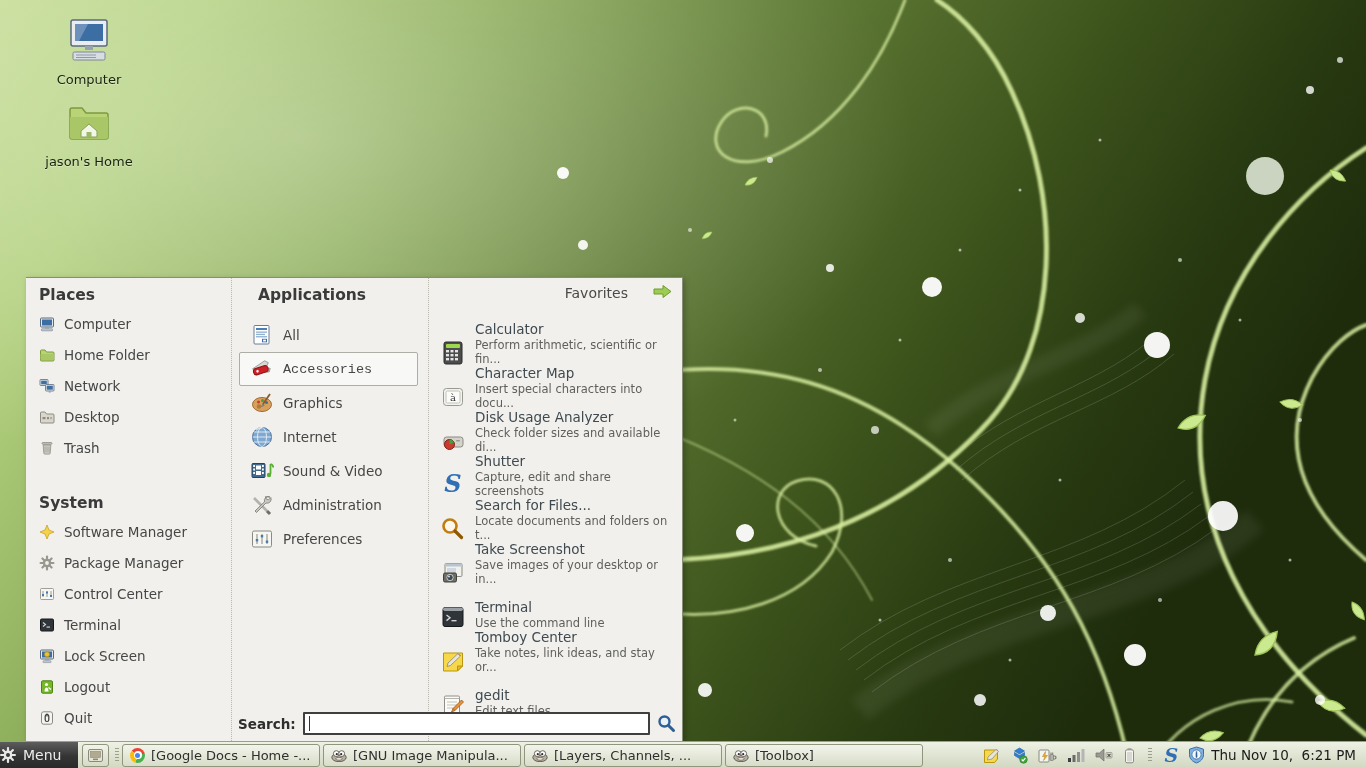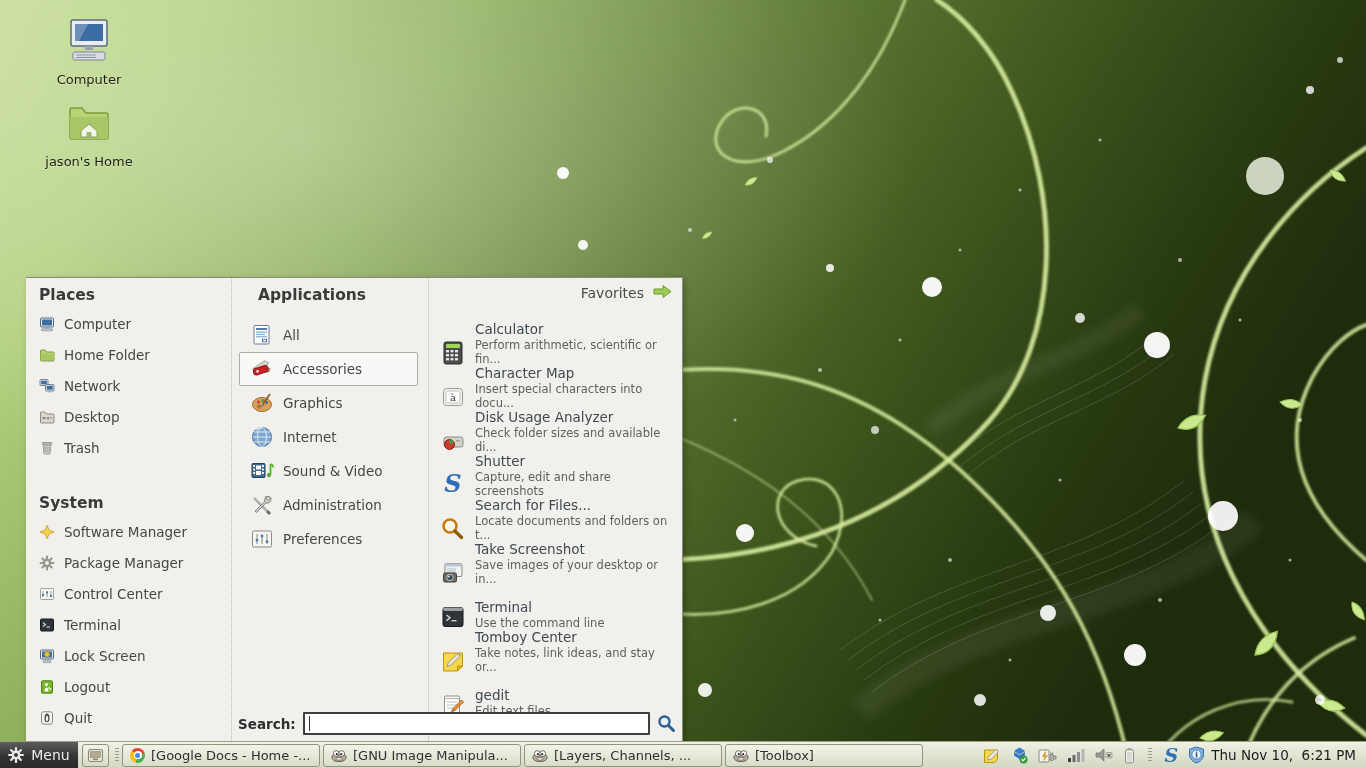--- a/index.html
+++ b/index.html
@@ -18,41 +18,41 @@
   .col-left h2{padding:8px 0 0 13px;}
   .col-left .sys{position:absolute;top:208px;left:0;right:0;}
   .plist{list-style:none;margin:4px 0 0 0;padding:0;}
   .plist li{height:31px;display:flex;align-items:center;gap:9px;padding-left:13px;font-size:13.5px;color:#464646;cursor:pointer;}
   .i16{width:16px;height:16px;flex:0 0 16px;display:inline-flex;}
 
   .col-mid{position:absolute;left:207px;top:0;width:196px;height:100%;border-right:1px dotted #b8b8ae;box-sizing:border-box;}
   .col-mid h2{padding:8px 0 0 25px;}
   .clist{list-style:none;margin:0;padding:0;position:absolute;top:40px;left:6px;right:10px;}
   .clist li{height:34px;display:flex;align-items:center;gap:9px;padding-left:10px;font-size:13.5px;color:#464646;cursor:pointer;border:1px solid transparent;border-radius:2px;box-sizing:border-box;}
-  .clist li.selected{background:#f8f8f6;border-color:#aeaea6;}
+  .clist li.selected{background:#f8f8f6;border-color:#aeaea6;font-family:Liberation Mono, monospace;}
   .i24{width:24px;height:24px;flex:0 0 24px;display:inline-flex;}
 
   .col-right{position:absolute;left:404px;top:0;width:253px;height:100%;}
-  .fav-row{position:absolute;top:6px;right:10px;display:flex;align-items:center;gap:8px;cursor:pointer;}
+  .fav-row{position:absolute;top:6px;right:10px;display:flex;align-items:center;gap:24px;cursor:pointer;}
   .fav-row span{font-size:14px;color:#4a4a4a;}
   .alist{list-style:none;margin:0;padding:0;position:absolute;top:44px;left:6px;right:4px;}
   .alist li{height:44px;display:flex;align-items:flex-end;gap:9px;padding-left:4px;cursor:pointer;}
   .i26{width:26px;height:26px;flex:0 0 26px;display:inline-flex;margin-top:3px;}
   .app-title{font-size:13.5px;color:#3e4950;line-height:18px;}
   .app-desc{font-size:11.5px;color:#5f5f5b;line-height:14px;}
 
   .search-row{position:absolute;left:212px;right:6px;bottom:4px;height:27px;display:flex;align-items:center;gap:7px;}
   .search-label{font-size:13.5px;font-weight:bold;color:#2e2e2e;}
   .search-wrap{flex:1;position:relative;height:23px;}
   .search-wrap input{width:100%;height:100%;box-sizing:border-box;border:2px solid #3f3f3f;border-radius:1px;background:#fff;padding:0 4px;font-size:13px;outline:none;}
   .caret{position:absolute;left:6px;top:4px;width:1px;height:15px;background:#333;}
 
   
   .taskbar{position:absolute;left:0;bottom:0;width:1366px;height:27px;background:linear-gradient(#eef1e4,#d2d8c2);border-top:1px solid #9aa184;box-sizing:border-box;display:flex;align-items:center;z-index:10;}
-  .menu-btn{height:100%;width:78px;background:linear-gradient(#5d5d5d,#343434 55%,#2a2a2a);display:flex;align-items:center;justify-content:center;gap:7px;color:#ececec;font-size:14px;cursor:pointer;flex:0 0 auto;}
+  .menu-btn{height:100%;width:78px;background:linear-gradient(#5d5d5d,#343434 55%,#2a2a2a);display:flex;align-items:center;justify-content:flex-start;gap:7px;color:#ececec;font-size:14px;cursor:pointer;flex:0 0 auto;}
   .sd-btn{width:25px;height:21px;margin:0 3px 0 4px;background:linear-gradient(#f2f4ea,#d6dbc7);border:1px solid #8f967d;border-radius:3px;display:grid;place-items:center;cursor:pointer;flex:0 0 auto;}
   .grip{width:4px;height:15px;margin:0 3px;background:repeating-linear-gradient(#9aa089 0 1px,transparent 1px 3px);flex:0 0 auto;}
   .win-btn{height:23px;width:198px;display:flex;align-items:center;gap:6px;padding:0 7px;margin-right:3px;background:linear-gradient(#f2f4ea,#d8ddc9);border:1px solid #8f967d;border-radius:3px;box-sizing:border-box;cursor:pointer;flex:0 0 auto;overflow:hidden;}
   .win-btn span.t{font-size:13px;color:#2f2f2f;white-space:nowrap;overflow:hidden;}
   .chrome-ball{width:15px;height:15px;border-radius:50%;background:conic-gradient(from -45deg,#ea4335 0 33%,#4caf50 0 66%,#fbbc05 0 100%);position:relative;flex:0 0 15px;}
   .chrome-ball::after{content:"";position:absolute;inset:3.5px;border-radius:50%;background:#fff;}
   .chrome-ball::before{content:"";position:absolute;inset:5px;border-radius:50%;background:#4285f4;z-index:1;}
   .tray{display:flex;align-items:center;gap:10px;margin-left:auto;flex:0 0 auto;}
   .tray .ti{display:inline-flex;cursor:pointer;}
   .clock{font-size:13.5px;color:#1b1b1b;padding:0 10px 0 6px;white-space:nowrap;cursor:default;}

